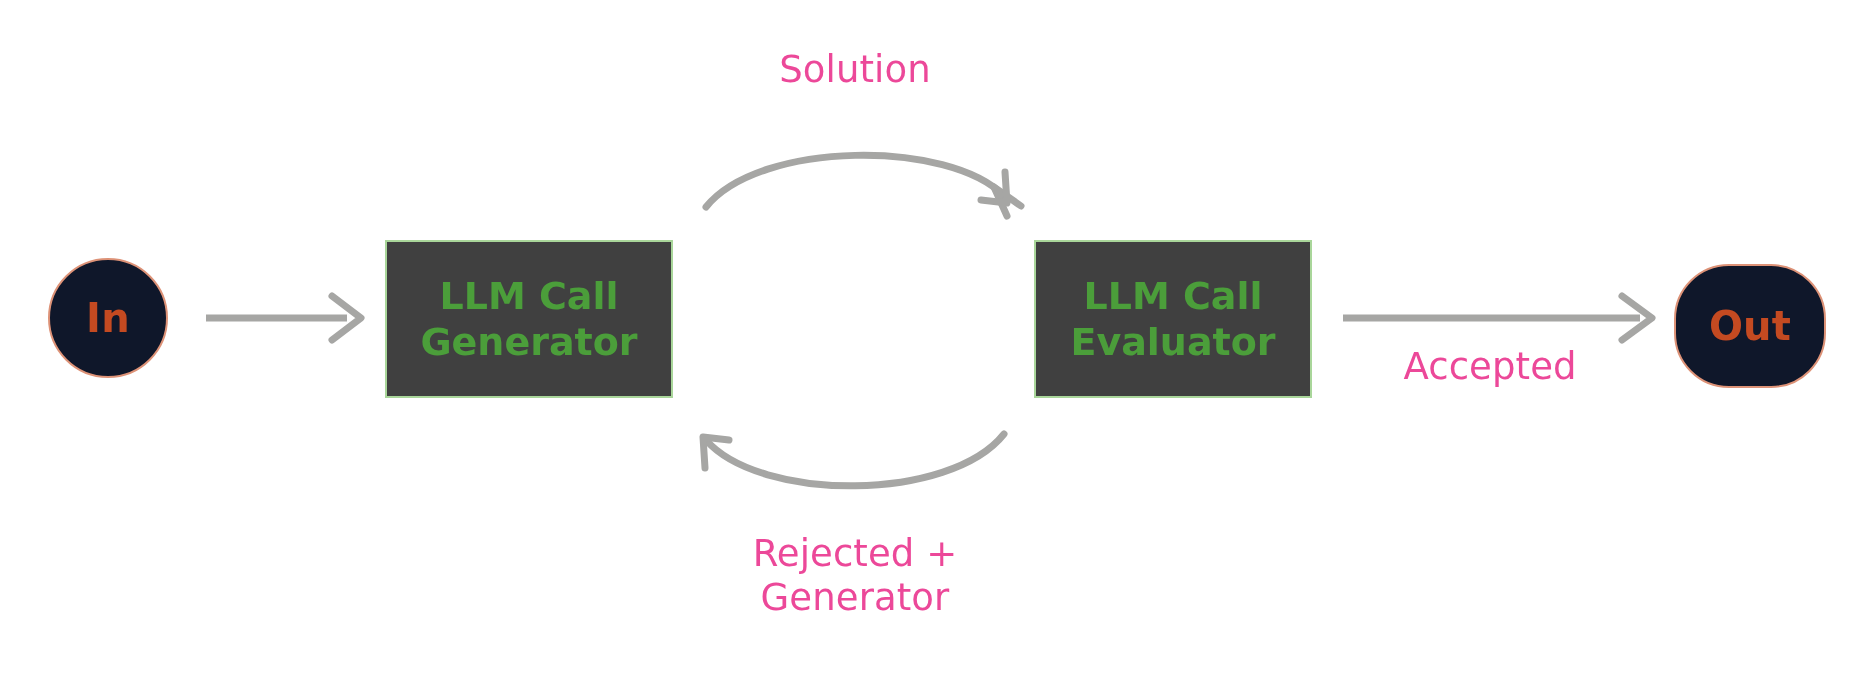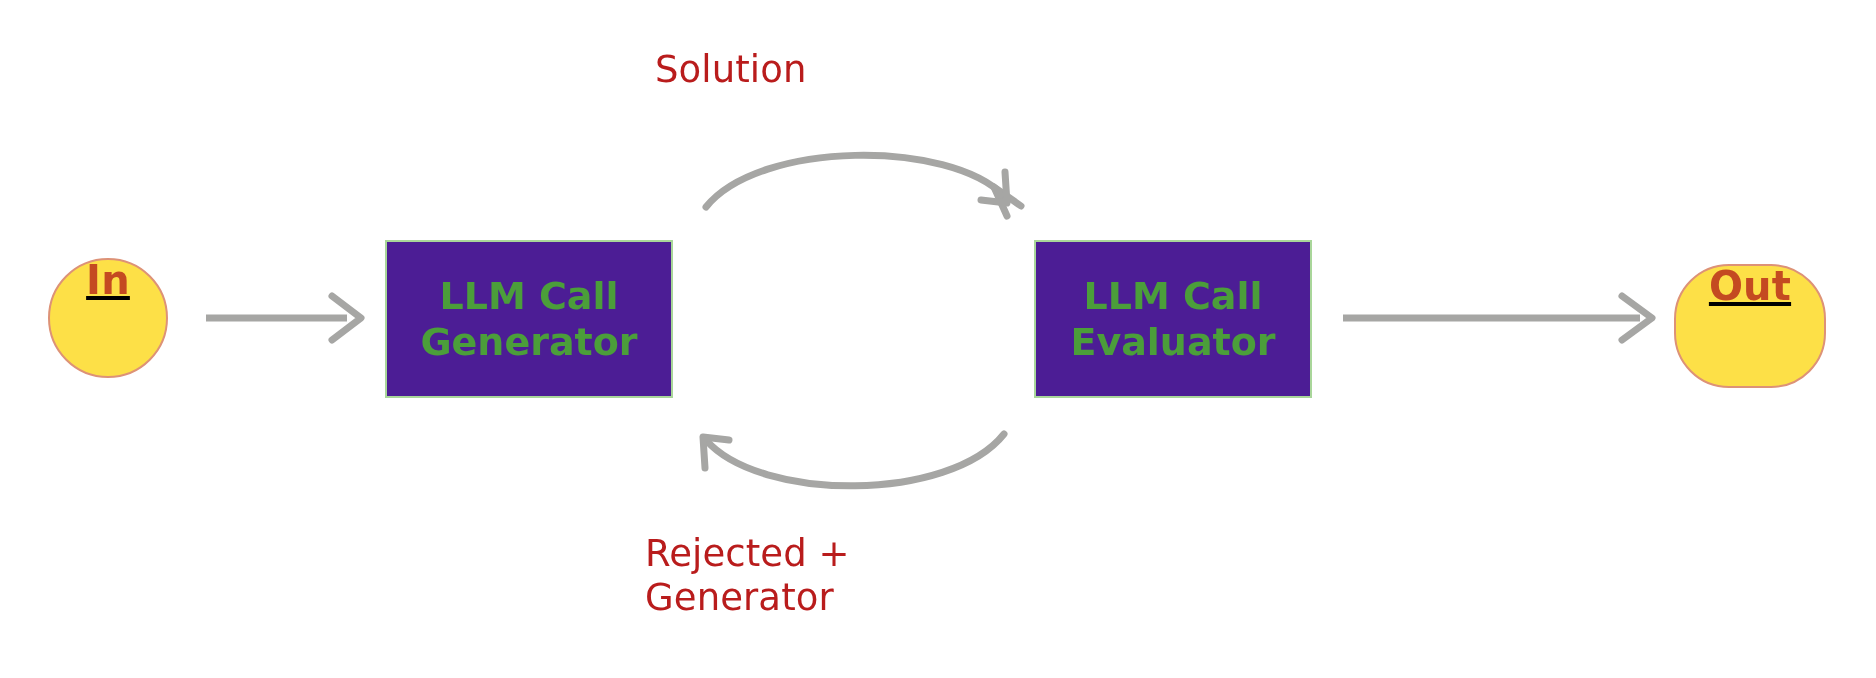--- a/index.html
+++ b/index.html
@@ -26,25 +26,25 @@
     top: 0;
     width: 1876px;
     height: 678px;
     pointer-events: none;
   }
 
   
   .node-terminal {
     position: absolute;
     display: flex;
+    align-items: center;
     justify-content: center;
     box-sizing: border-box;
-    background: #fde047;
+    background: #0f172a;
     border: 2px solid #dd9277;
-    text-decoration: underline;
   }
   .node-terminal .node-label {
     font-weight: 700;
     color: #c44a21;
     letter-spacing: 0.2px;
     line-height: 1;
     white-space: nowrap;
   }
   #node-in {
     left: 48px;
@@ -67,21 +67,21 @@
     font-size: 40px;
   }
 
   
   .node-process {
     position: absolute;
     display: flex;
     align-items: center;
     justify-content: center;
     box-sizing: border-box;
-    background: #4c1d95;
+    background: #404040;
     border: 2px solid #a9d69a;
   }
   .node-process .node-label {
     font-weight: 700;
     font-size: 38px;
     line-height: 1.22;
     color: #4b9e3a;
     text-align: center;
     white-space: pre-line;
   }
@@ -94,23 +94,24 @@
   #node-evaluator {
     left: 1034px;
     top: 240px;
     width: 278px;
     height: 158px;
   }
 
   
   .edge-label {
     position: absolute;
-    color: #b91c1c;
+    color: #ec4899;
     font-size: 37px;
     line-height: 1.18;
+    text-align: center;
     white-space: pre-line;
     letter-spacing: 0.1px;
   }
   #label-solution {
     left: 655px;
     top: 48px;
     width: 400px;
   }
   #label-rejected {
     left: 645px;
@@ -168,14 +169,15 @@
 
   <div id="node-out" class="node-terminal">
     <span class="node-label">Out</span>
   </div>
 
   <div id="label-solution" class="edge-label">Solution</div>
 
   <div id="label-rejected" class="edge-label">Rejected +
 Generator</div>
 
+  <div id="label-accepted" class="edge-label">Accepted</div>
 
 </div>
 
 </body></html>

